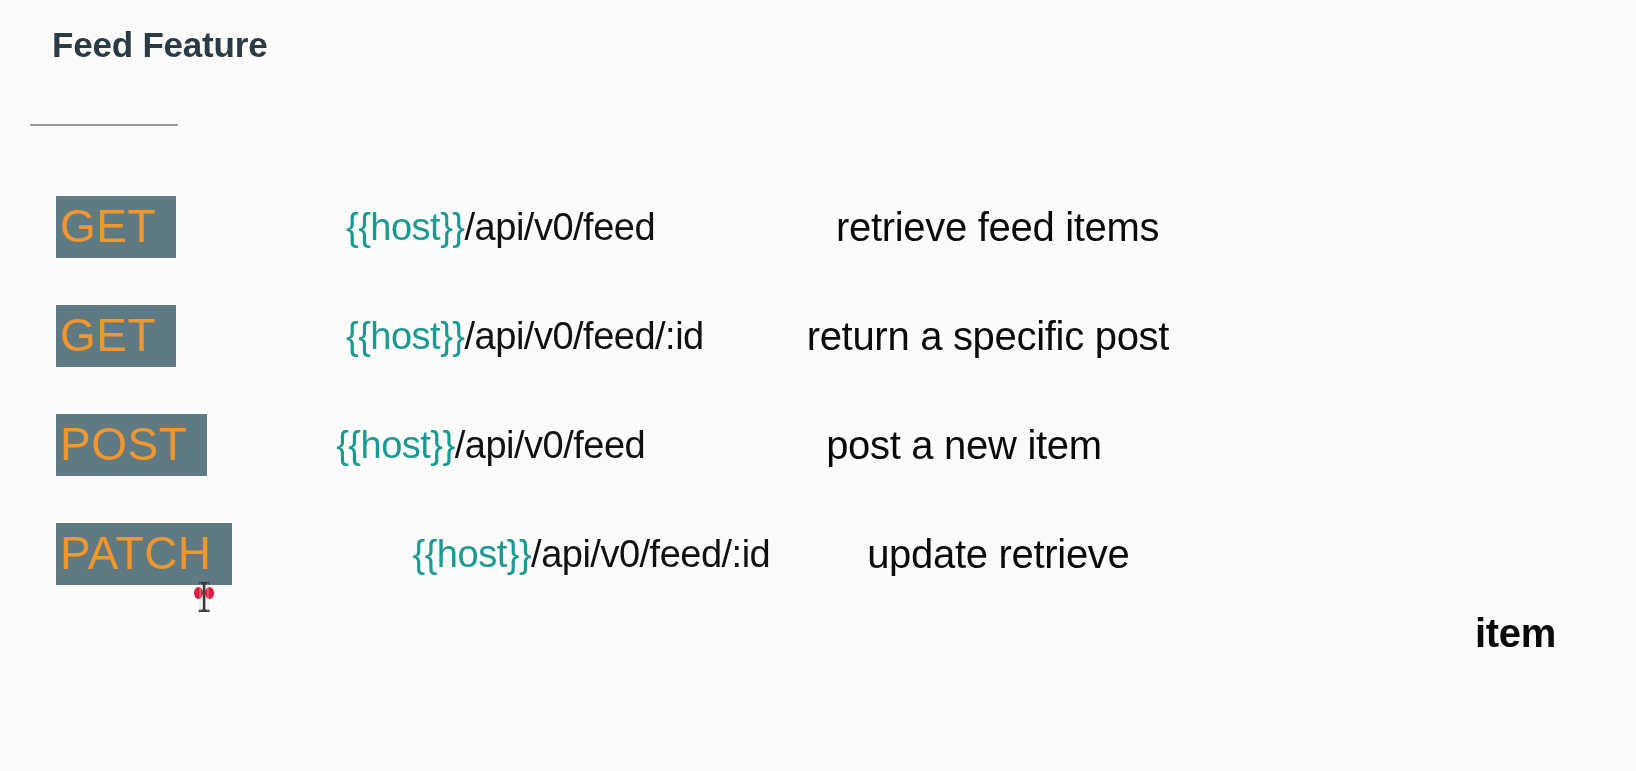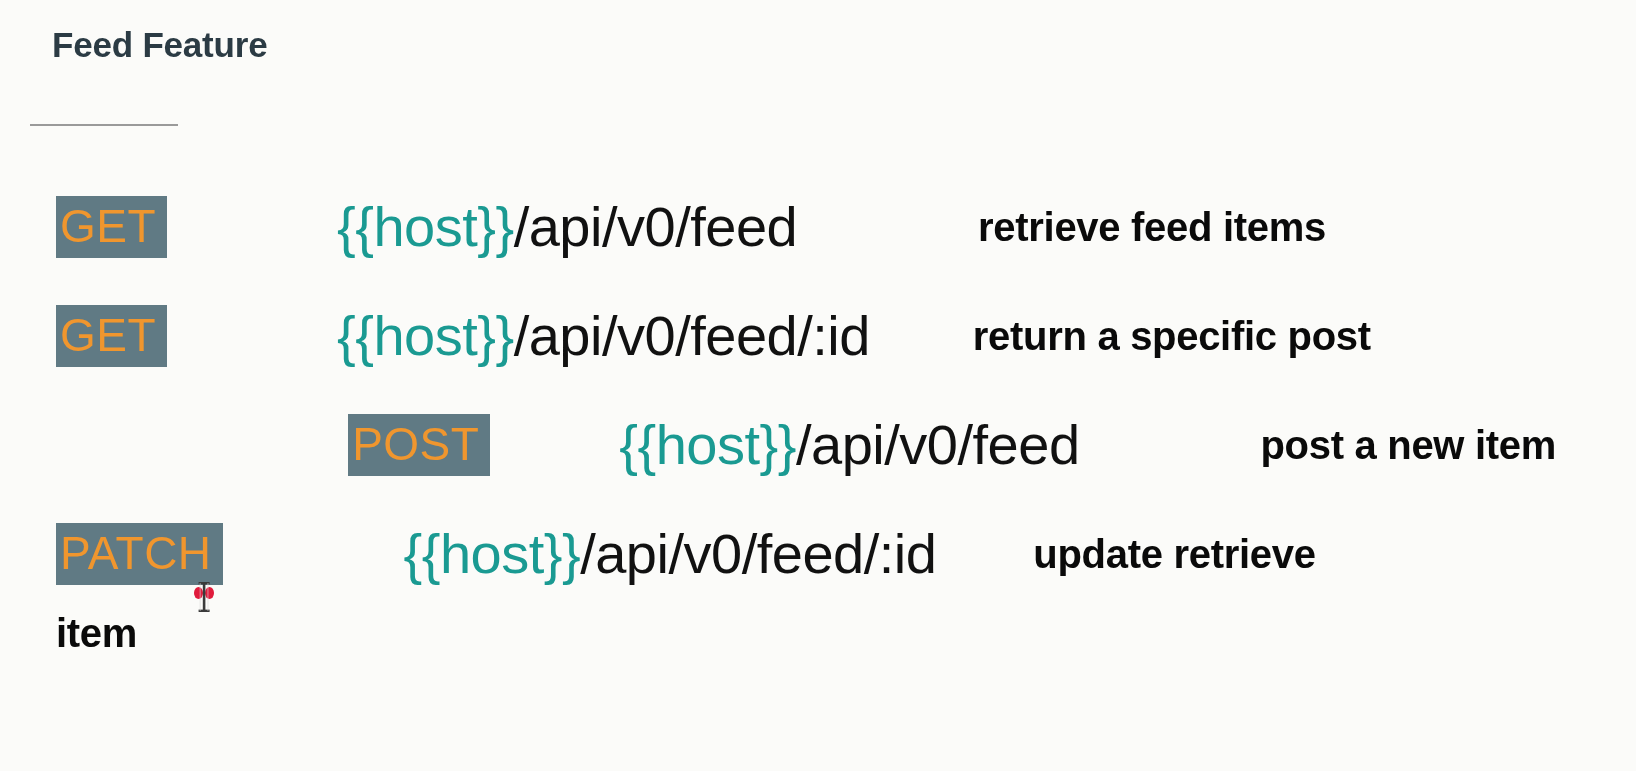--- a/index.html
+++ b/index.html
@@ -49,50 +49,50 @@
     top: 196px;
     width: 1500px;
   }
 
   .row {
     white-space: nowrap;
     line-height: 1.0;
   }
   .row.r1 { margin-bottom: 47px; }
   .row.r2 { margin-bottom: 47px; }
-  .row.r3 { margin-bottom: 47px; text-align: right; }
+  .row.r3 { margin-bottom: 47px; }
   .row.r4 { white-space: normal; }
 
   
   .method {
     display: inline-block;
     background: #607a84;
     color: #f0962e;
     font-size: 46px;
     font-weight: 400;
     line-height: 1.0;
-    padding: 7px 11px 9px 4px;
+    padding: 7px 20px 9px 4px;
     vertical-align: middle;
     letter-spacing: 0.5px;
   }
 
   .url {
     display: inline-block;
-    font-size: 56px;
+    font-size: 38px;
     font-weight: 400;
     color: #111111;
     vertical-align: middle;
     letter-spacing: -0.5px;
   }
   .url .host { color: #1a9a92; }
 
   .desc {
     display: inline-block;
     font-size: 40px;
-    font-weight: bold;
+    font-weight: normal;
     color: #0a0a0a;
     vertical-align: middle;
     letter-spacing: -0.3px;
   }
 
   
   .gap { display: inline-block; vertical-align: middle; }
   .r1 .gap-a { width: 161px; }
   .r1 .gap-b { width: 172px; }
 
@@ -105,20 +105,21 @@
   .r4 .gap-a { width: 172px; }
   .r4 .gap-b { width: 88px; }
 
   .r4 .wrapword {
     display: block;
     font-size: 40px;
     font-weight: bold;
     color: #0a0a0a;
     letter-spacing: -0.3px;
     margin-top: 28px;
+    text-align: right;
   }
 
   
   .cursor {
     position: absolute;
     left: 193px;
     top: 580px;
     width: 22px;
     height: 34px;
     pointer-events: none;

